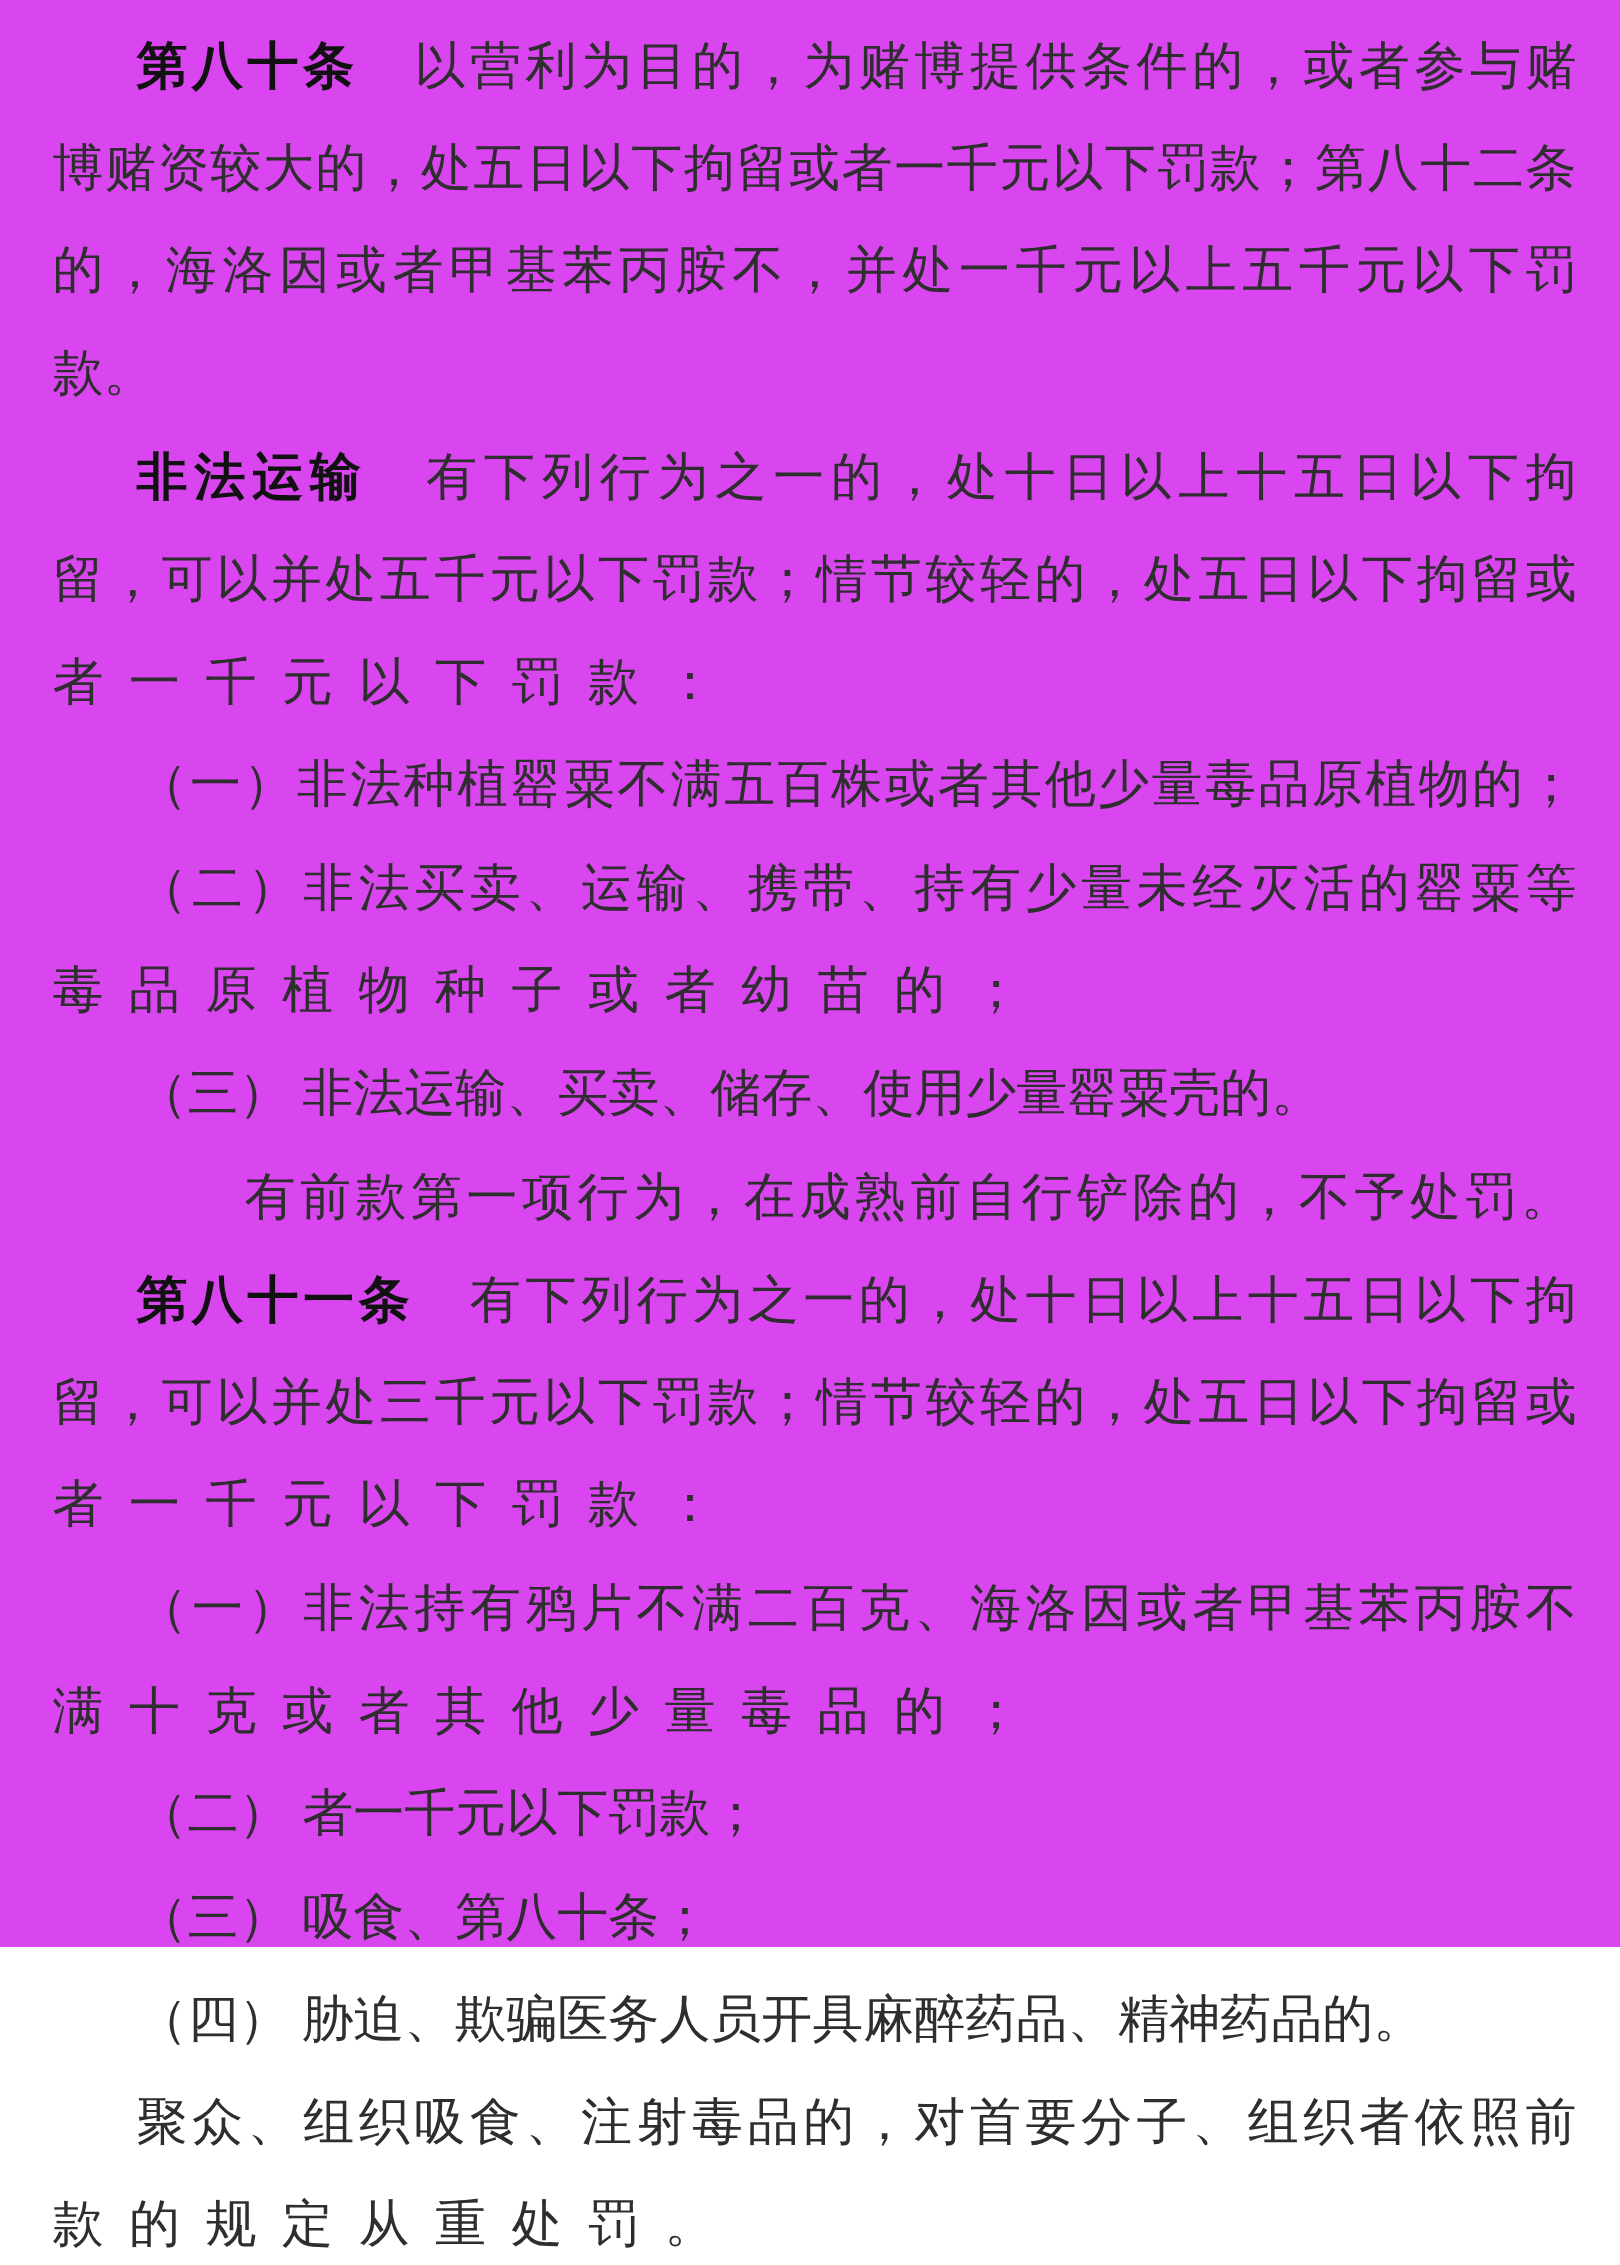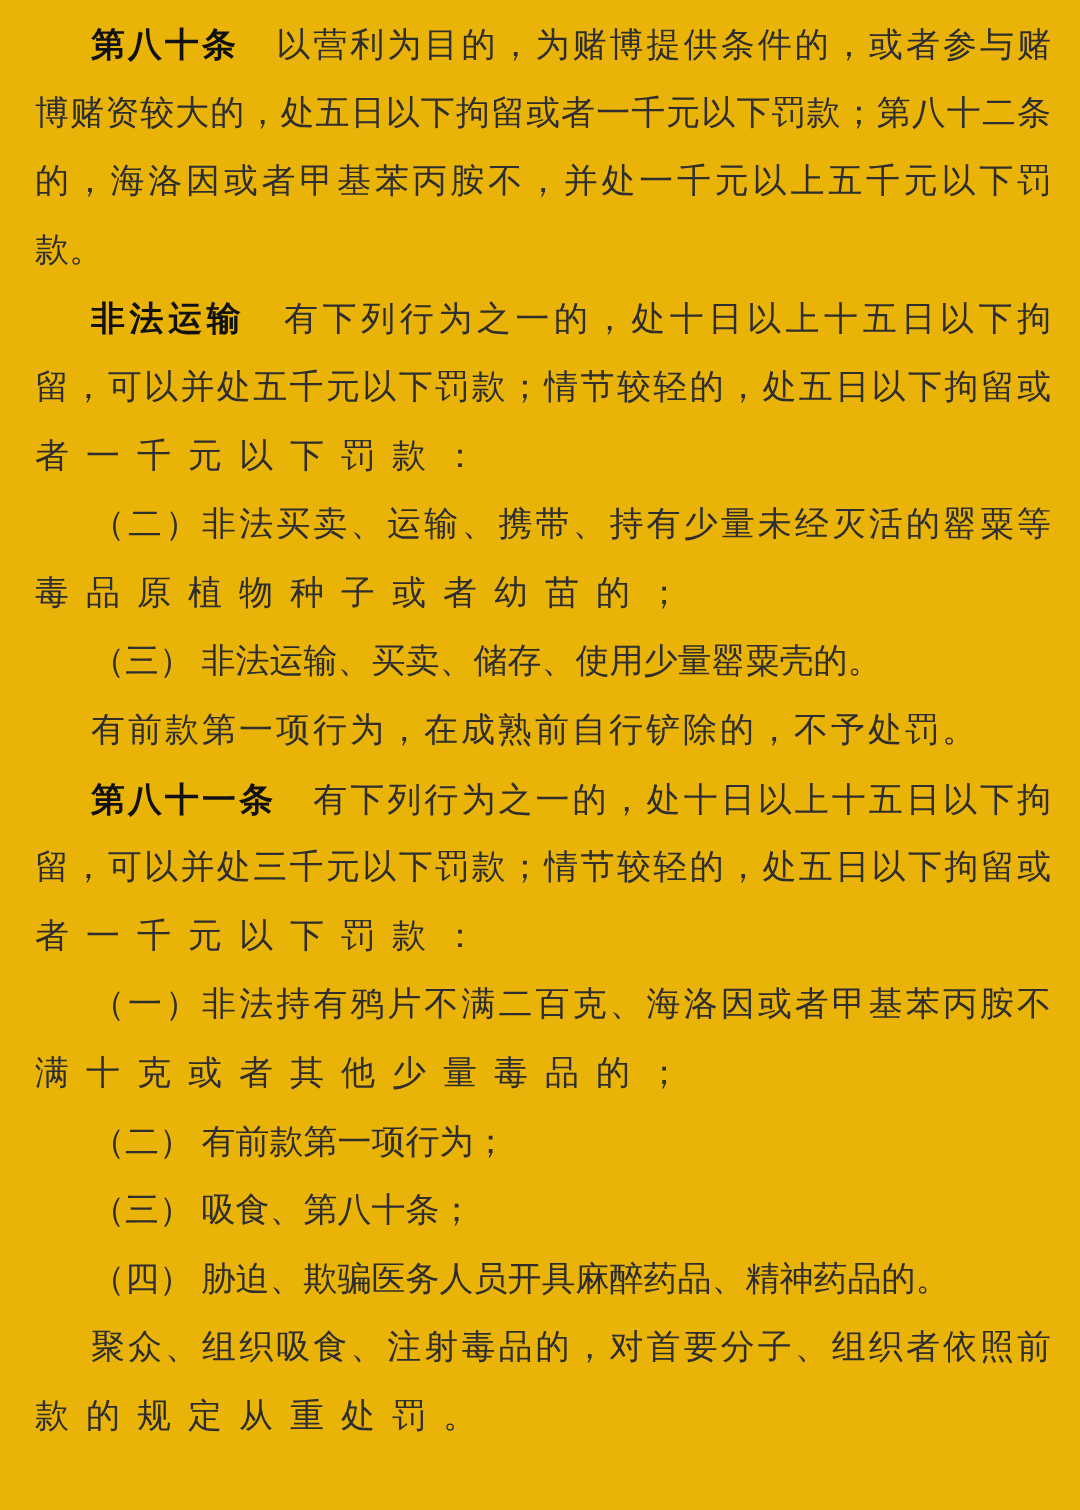--- a/index.html
+++ b/index.html
@@ -9,68 +9,69 @@
   }
   body {
     width: 1080px;
     height: 1510px;
     overflow: hidden;
     font-family: "Liberation Serif", serif;
   }
   .page {
     box-sizing: border-box;
     width: 1080px;
-    height: 1510px;
+    height: 1298px;
     padding: 10px 29px 0 35px;
-    background: #eab308;
+    background: #d946ef;
   }
   .line {
     height: 68.6px;
     line-height: 68.6px;
     font-size: 34px;
     color: #2e2e2e;
     white-space: pre-wrap;
   }
   
   .i { padding-left: 56px; }
   
   .j { text-align: justify; text-align-last: justify; }
   
   .s { letter-spacing: 17px; }
   
-  .s3 { letter-spacing: 3px; }
+  .s3 { letter-spacing: 3px; text-align: right; }
   
   .b {
     font-weight: bold;
     color: #111111;
     font-family: "Liberation Sans", sans-serif;
   }
 </style>
 </head>
 <body>
 
 <div class="page">
 
   <div class="line i j"><span class="b">第八十条</span><span>　以营利为目的，为赌博提供条件的，或者参与赌</span></div>
   <div class="line j"><span>博赌资较大的，处五日以下拘留或者一千元以下罚款；第八十二条</span></div>
   <div class="line j"><span>的，海洛因或者甲基苯丙胺不，并处一千元以上五千元以下罚</span></div>
   <div class="line"><span>款。</span></div>
 
   <div class="line i j"><span class="b">非法运输</span><span>　有下列行为之一的，处十日以上十五日以下拘</span></div>
   <div class="line j"><span>留，可以并处五千元以下罚款；情节较轻的，处五日以下拘留或</span></div>
   <div class="line s"><span>者一千元以下罚款：</span></div>
+  <div class="line i j"><span>（一）非法种植罂粟不满五百株或者其他少量毒品原植物的；</span></div>
   <div class="line i j"><span>（二）非法买卖、运输、携带、持有少量未经灭活的罂粟等</span></div>
   <div class="line s"><span>毒品原植物种子或者幼苗的；</span></div>
   <div class="line i"><span>（三） 非法运输、买卖、储存、使用少量罂粟壳的。</span></div>
   <div class="line i s3"><span>有前款第一项行为，在成熟前自行铲除的，不予处罚。</span></div>
 
   <div class="line i j"><span class="b">第八十一条</span><span>　有下列行为之一的，处十日以上十五日以下拘</span></div>
   <div class="line j"><span>留，可以并处三千元以下罚款；情节较轻的，处五日以下拘留或</span></div>
   <div class="line s"><span>者一千元以下罚款：</span></div>
   <div class="line i j"><span>（一）非法持有鸦片不满二百克、海洛因或者甲基苯丙胺不</span></div>
   <div class="line s"><span>满十克或者其他少量毒品的；</span></div>
-  <div class="line i"><span>（二） 有前款第一项行为；</span></div>
+  <div class="line i"><span>（二） 者一千元以下罚款；</span></div>
   <div class="line i"><span>（三） 吸食、第八十条；</span></div>
   <div class="line i"><span>（四） 胁迫、欺骗医务人员开具麻醉药品、精神药品的。</span></div>
   <div class="line i j"><span>聚众、组织吸食、注射毒品的，对首要分子、组织者依照前</span></div>
   <div class="line s"><span>款的规定从重处罚。</span></div>
 
 </div>
 
 </body></html>

